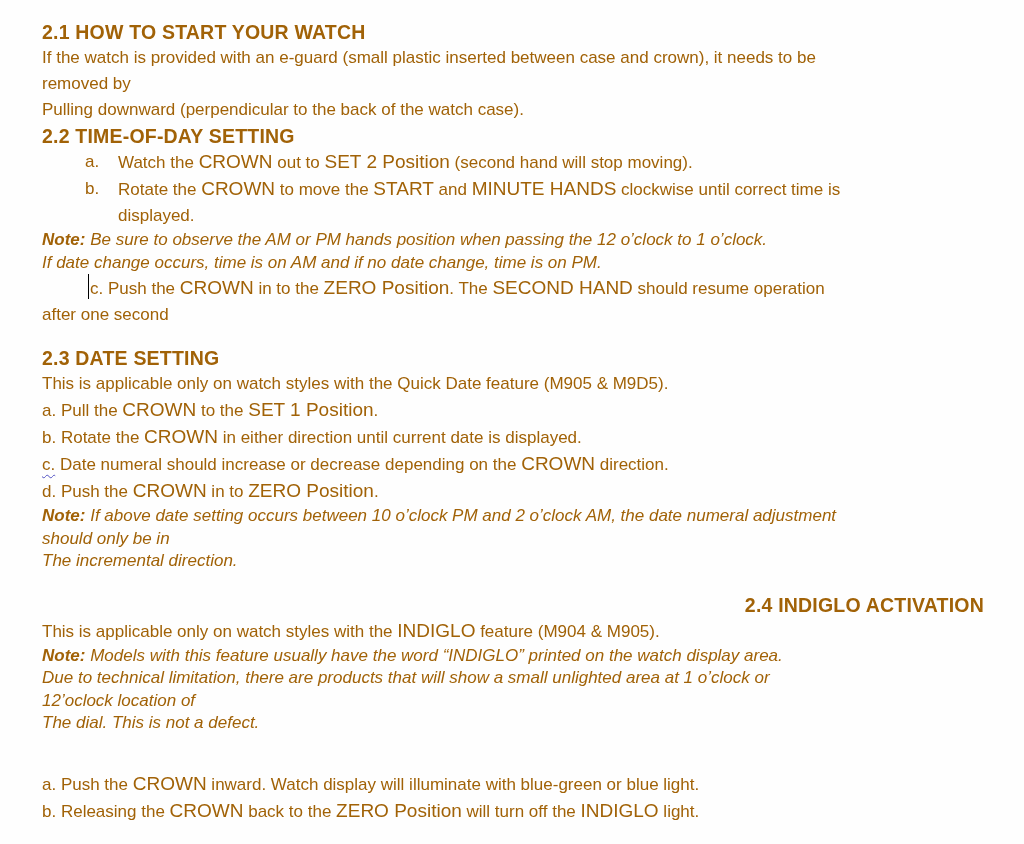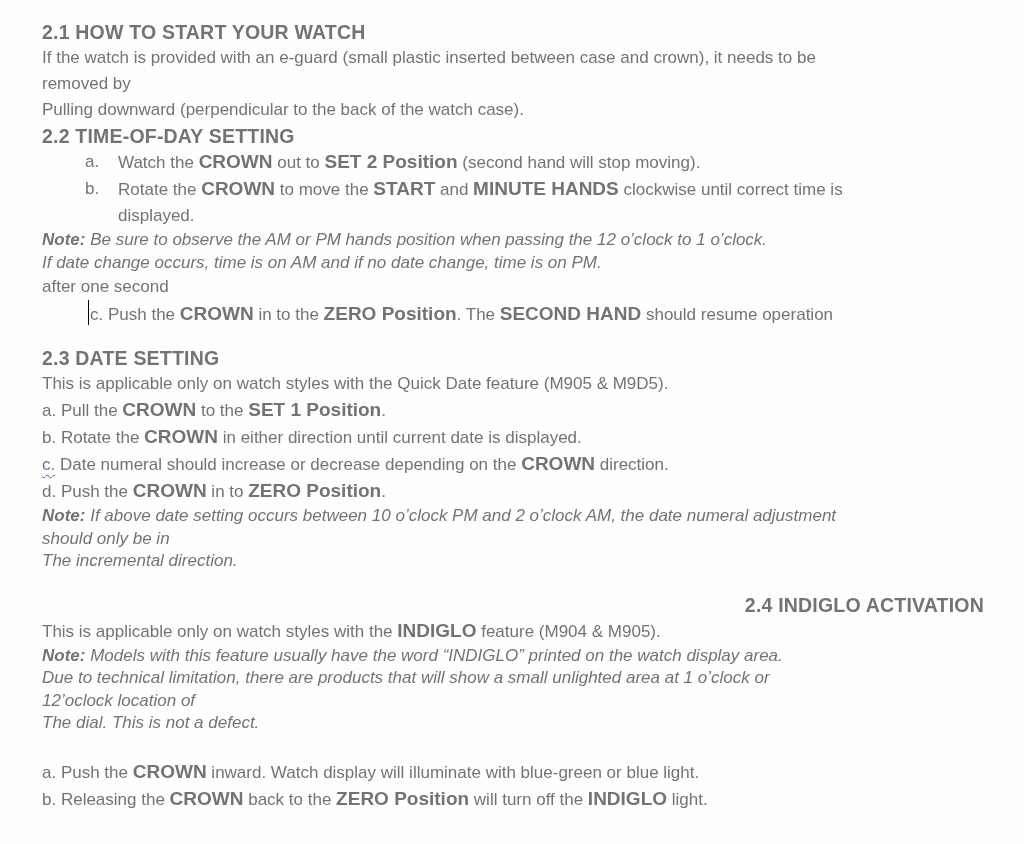--- a/index.html
+++ b/index.html
@@ -10,34 +10,34 @@
   .page {
     position: relative;
     width: 1024px;
     height: 844px;
     background: #fefefe;
     overflow: hidden;
     box-sizing: border-box;
     padding: 19px 40px 0 42px;
     font-family: "Liberation Sans", sans-serif;
     font-size: 17px;
-    color: #737373;
+    color: #a16207;
   }
   .line { line-height: 26px; white-space: nowrap; }
   .h    { font-weight: bold; font-size: 19.5px; letter-spacing: 0.2px; }
   .p    { }
   .note { font-style: italic; line-height: 22.5px; }
   .li1  { position: relative; padding-left: 76px; }
   .li1 .marker { position: absolute; left: 43px; top: 0; }
   .w1   { padding-left: 76px; }
   .cl   { padding-left: 46px; }
   .g1   { margin-top: 17px; }
   .g2   { margin-top: 19px; text-align: right; }
-  .g3   { margin-top: 24px; }
-  .k    { font-weight: bold; font-size: 19px; }
+  .g3   { margin-top: 36px; }
+  .k    { font-weight: normal; font-size: 19px; }
   .bi   { font-weight: bold; }
   .sq   {
     text-decoration: underline;
     text-decoration-style: wavy;
     text-decoration-color: #5353c4;
     text-decoration-thickness: 1px;
     text-underline-offset: 4px;
   }
   .caret {
     display: inline-block;
@@ -55,22 +55,22 @@
     <div class="line h"><span>2.1 HOW TO START YOUR WATCH</span></div>
     <div class="line p"><span>If the watch is provided with an e-guard (small plastic inserted between case and crown), it needs to be</span></div>
     <div class="line p"><span>removed by</span></div>
     <div class="line p"><span>Pulling downward (perpendicular to the back of the watch case).</span></div>
     <div class="line h"><span>2.2 TIME-OF-DAY SETTING</span></div>
     <div class="line li1"><span class="marker">a.</span><span>Watch the </span><span class="k">CROWN</span><span> out to </span><span class="k">SET 2 Position</span><span> (second hand will stop moving).</span></div>
     <div class="line li1"><span class="marker">b.</span><span>Rotate the </span><span class="k">CROWN</span><span> to move the </span><span class="k">START</span><span> and </span><span class="k">MINUTE HANDS</span><span> clockwise until correct time is</span></div>
     <div class="line w1"><span>displayed.</span></div>
     <div class="line note"><span class="bi">Note:</span><span> Be sure to observe the AM or PM hands position when passing the 12 o’clock to 1 o’clock.</span></div>
     <div class="line note"><span>If date change occurs, time is on AM and if no date change, time is on PM.</span></div>
+    <div class="line cl"><span class="caret"></span><span>c. Push the </span><span class="k">CROWN</span><span> in to the </span><span class="k">ZERO Position</span><span>. The </span><span class="k">SECOND HAND</span><span> should resume operation</span></div>
     <div class="line p"><span>after one second</span></div>
-    <div class="line cl"><span class="caret"></span><span>c. Push the </span><span class="k">CROWN</span><span> in to the </span><span class="k">ZERO Position</span><span>. The </span><span class="k">SECOND HAND</span><span> should resume operation</span></div>
     <div class="line h g1"><span>2.3 DATE SETTING</span></div>
     <div class="line p"><span>This is applicable only on watch styles with the Quick Date feature (M905 &amp; M9D5).</span></div>
     <div class="line p"><span>a. Pull the </span><span class="k">CROWN</span><span> to the </span><span class="k">SET 1 Position</span><span>.</span></div>
     <div class="line p"><span>b. Rotate the </span><span class="k">CROWN</span><span> in either direction until current date is displayed.</span></div>
     <div class="line p"><span class="sq">c.</span><span> Date numeral should increase or decrease depending on the </span><span class="k">CROWN</span><span> direction.</span></div>
     <div class="line p"><span>d. Push the </span><span class="k">CROWN</span><span> in to </span><span class="k">ZERO Position</span><span>.</span></div>
     <div class="line note"><span class="bi">Note:</span><span> If above date setting occurs between 10 o’clock PM and 2 o’clock AM, the date numeral adjustment</span></div>
     <div class="line note"><span>should only be in</span></div>
     <div class="line note"><span>The incremental direction.</span></div>
     <div class="line h g2"><span>2.4 INDIGLO ACTIVATION</span></div>

